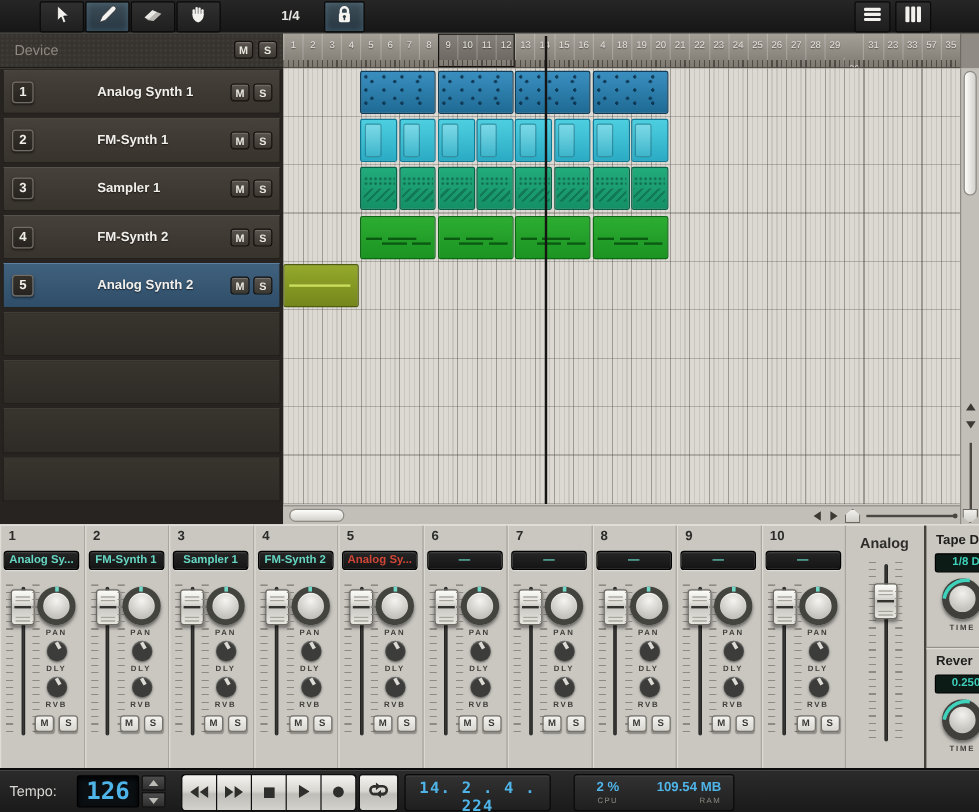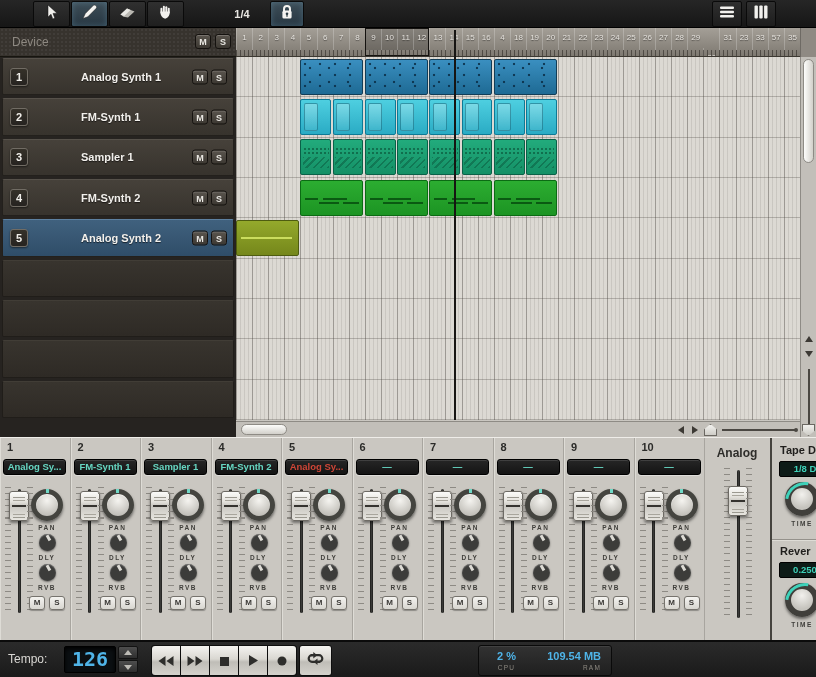--- a/index.html
+++ b/index.html
@@ -636,20 +636,24 @@
       </div>
     </div>
     <div id="loop-button">
       <span><svg width="21" height="15" viewBox="0 0 21 15">
             <path d="M6 4.2 H14 a3.3 3.3 0 0 1 0 6.6 H11.5" fill="none" stroke="#2e2e2c" stroke-width="2.2"></path>
             <path d="M15 10.8 H7 a3.3 3.3 0 0 1 0 -6.6 H9" fill="none" stroke="#2e2e2c" stroke-width="2.2"></path>
             <path d="M12.5 7.4 L12.5 14 L8.6 10.7 Z" fill="#2e2e2c"></path>
             <path d="M8.3 7.6 L8.3 1 L12.2 4.3 Z" fill="#2e2e2c"></path>
           </svg></span>
     </div>
+    <div class="lcd-box" id="position-display">
+      <div id="position-digits">14. 2 . 4 . 224</div>
+
+    </div>
     <div class="lcd-box" id="perf-display">
       <div id="perf-cpu">
         <div class="perf-val">2 %</div>
         <div class="perf-lbl">CPU</div>
       </div>
       <div id="perf-ram">
         <div class="perf-val">109.54 MB</div>
         <div class="perf-lbl">RAM</div>
       </div>
     </div>

